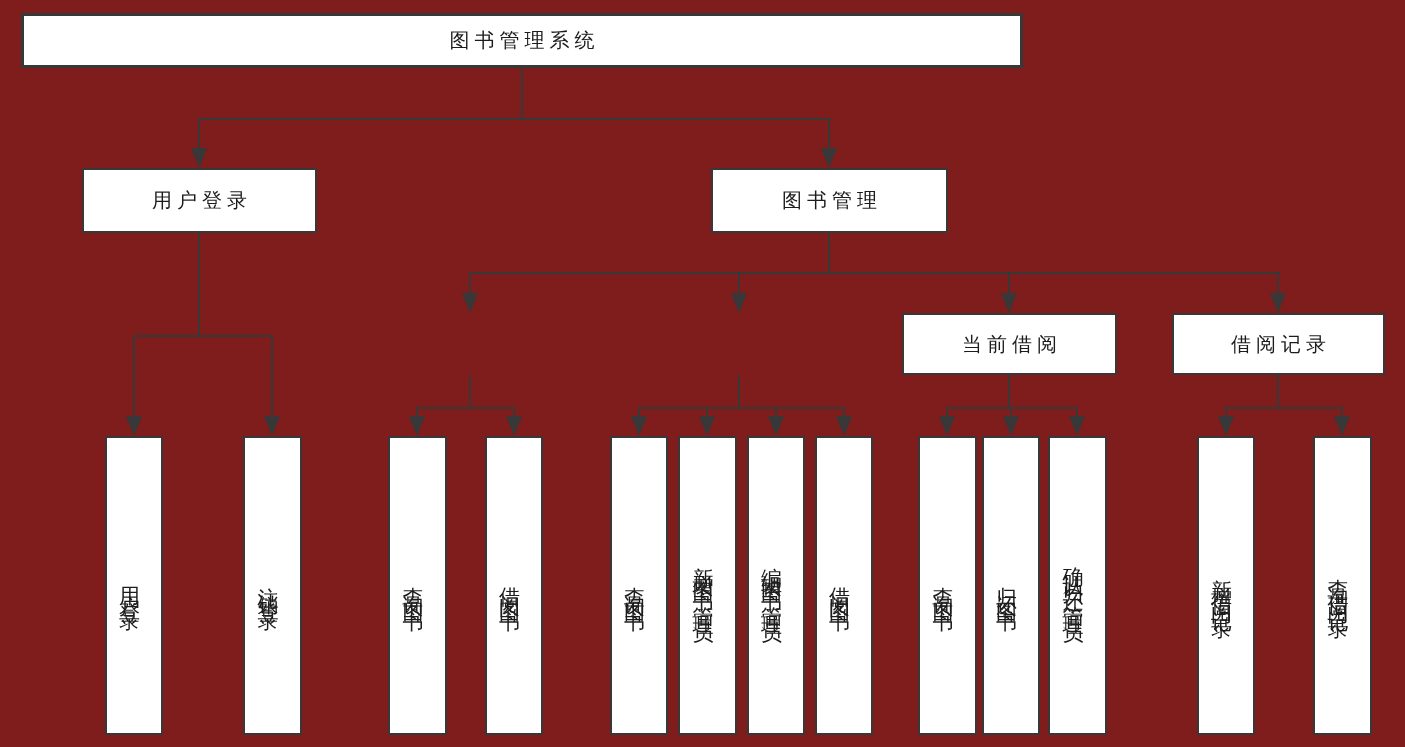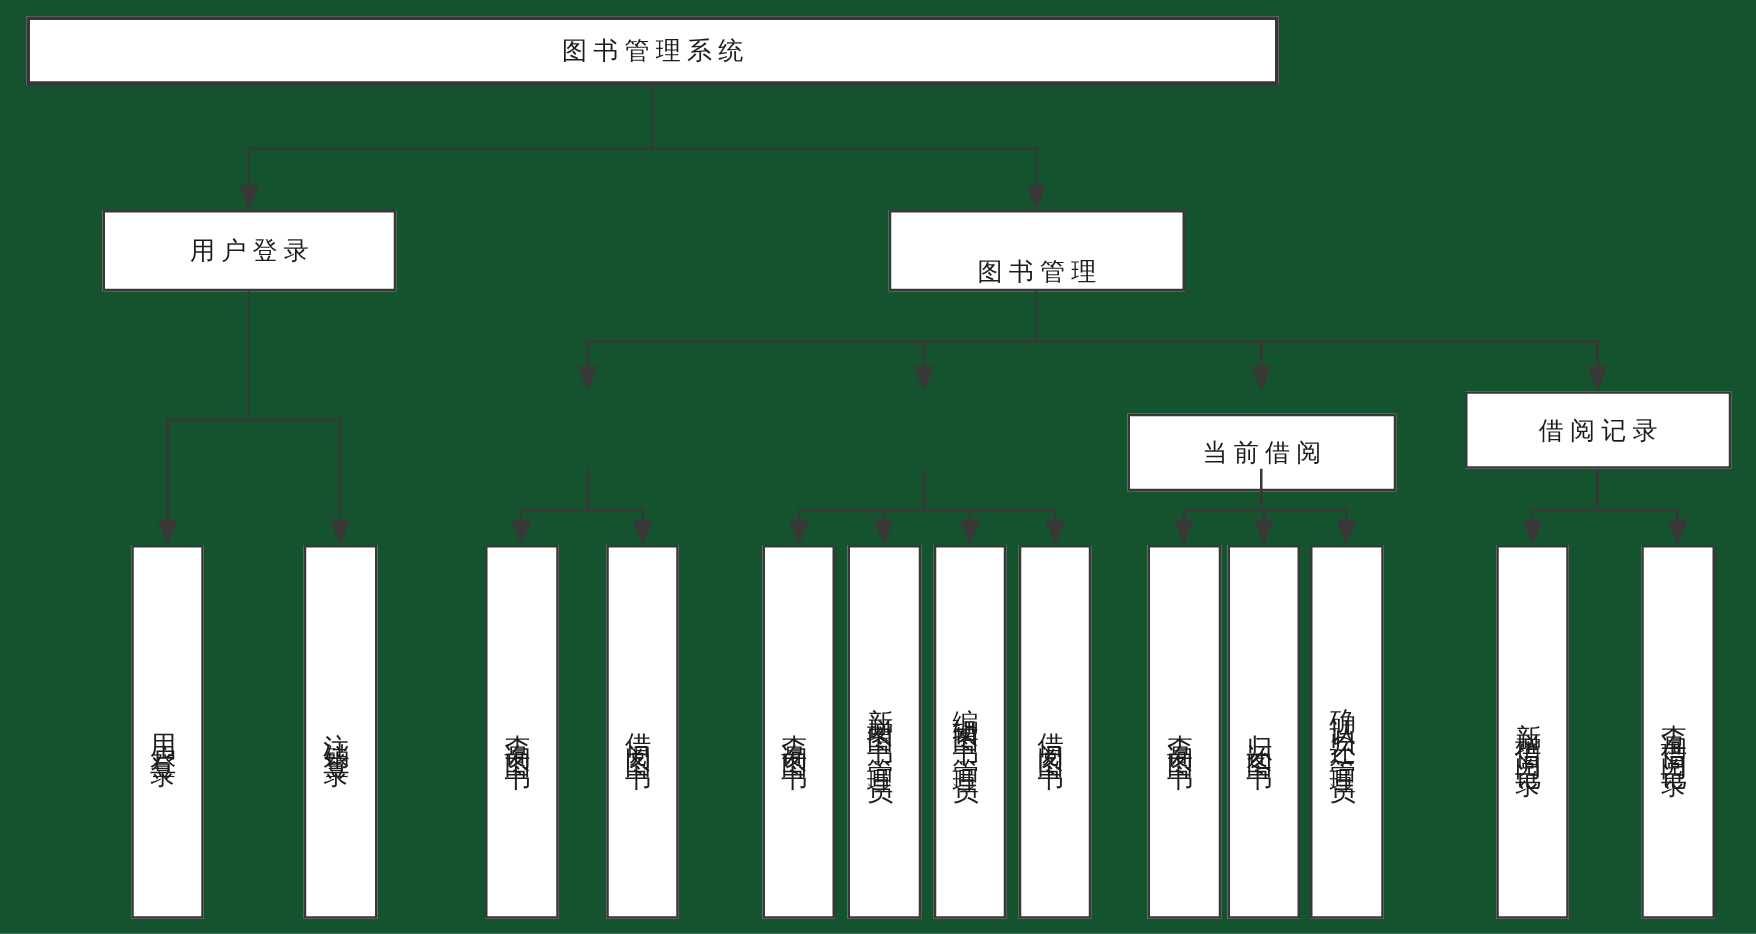--- a/index.html
+++ b/index.html
@@ -4,21 +4,21 @@
 <style>
   html, body { margin: 0; padding: 0; }
   body {
     font-family: "Liberation Sans", "DejaVu Sans", sans-serif;
     background: #ffffff;
   }
   #canvas {
     position: relative;
     width: 1405px;
     height: 747px;
-    background: #14532d;
+    background: #7f1d1d;
     overflow: hidden;
   }
   .box {
     position: absolute;
     box-sizing: border-box;
     background: #ffffff;
     border: 2px solid #383838;
     display: flex;
     align-items: center;
     justify-content: center;
@@ -57,24 +57,24 @@
     font-size: 19px;
     letter-spacing: 1px;
     color: #b3b3b3;
     z-index: 10;
     white-space: nowrap;
   }
 
   
   #n-root          { left: 21px;  top: 13px;  width: 1002px; height: 55px; }
   #n-user-login    { left: 82px;  top: 168px; width: 235px;  height: 65px; }
-  #n-book-mgmt     { left: 711px; top: 168px; width: 237px;  height: 65px; align-items: flex-end; }
+  #n-book-mgmt     { left: 711px; top: 168px; width: 237px;  height: 65px; }
   #n-new-book      { left: 363px; top: 313px; width: 214px;  height: 62px; }
   #n-book-borrow   { left: 632px; top: 313px; width: 214px;  height: 62px; }
-  #n-cur-borrow    { left: 902px; top: 313px; width: 215px;  height: 62px; margin-top: 18px; }
+  #n-cur-borrow    { left: 902px; top: 313px; width: 215px;  height: 62px; }
   #n-borrow-rec    { left: 1172px;top: 313px; width: 213px;  height: 62px; }
   .leaf            { top: 436px; height: 299px; }
   #n-leaf-0  { left: 105px;  width: 58px; }
   #n-leaf-1  { left: 243px;  width: 59px; }
   #n-leaf-2  { left: 388px;  width: 59px; }
   #n-leaf-3  { left: 485px;  width: 58px; }
   #n-leaf-4  { left: 610px;  width: 58px; }
   #n-leaf-5  { left: 678px;  width: 59px; }
   #n-leaf-6  { left: 747px;  width: 58px; }
   #n-leaf-7  { left: 815px;  width: 58px; }

